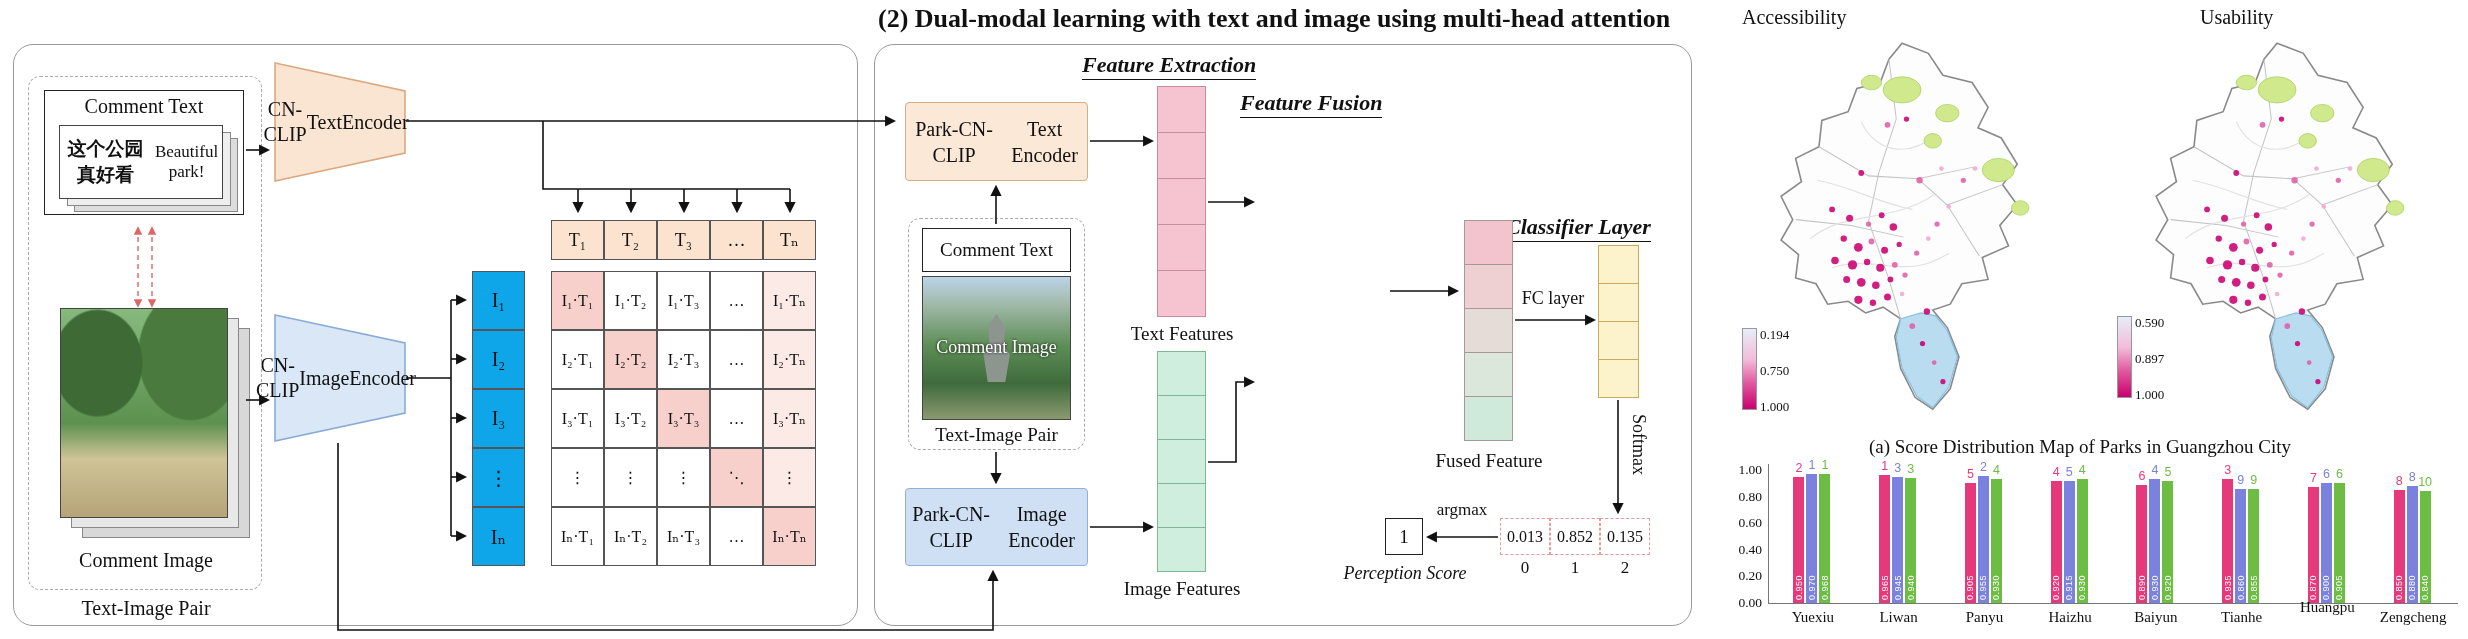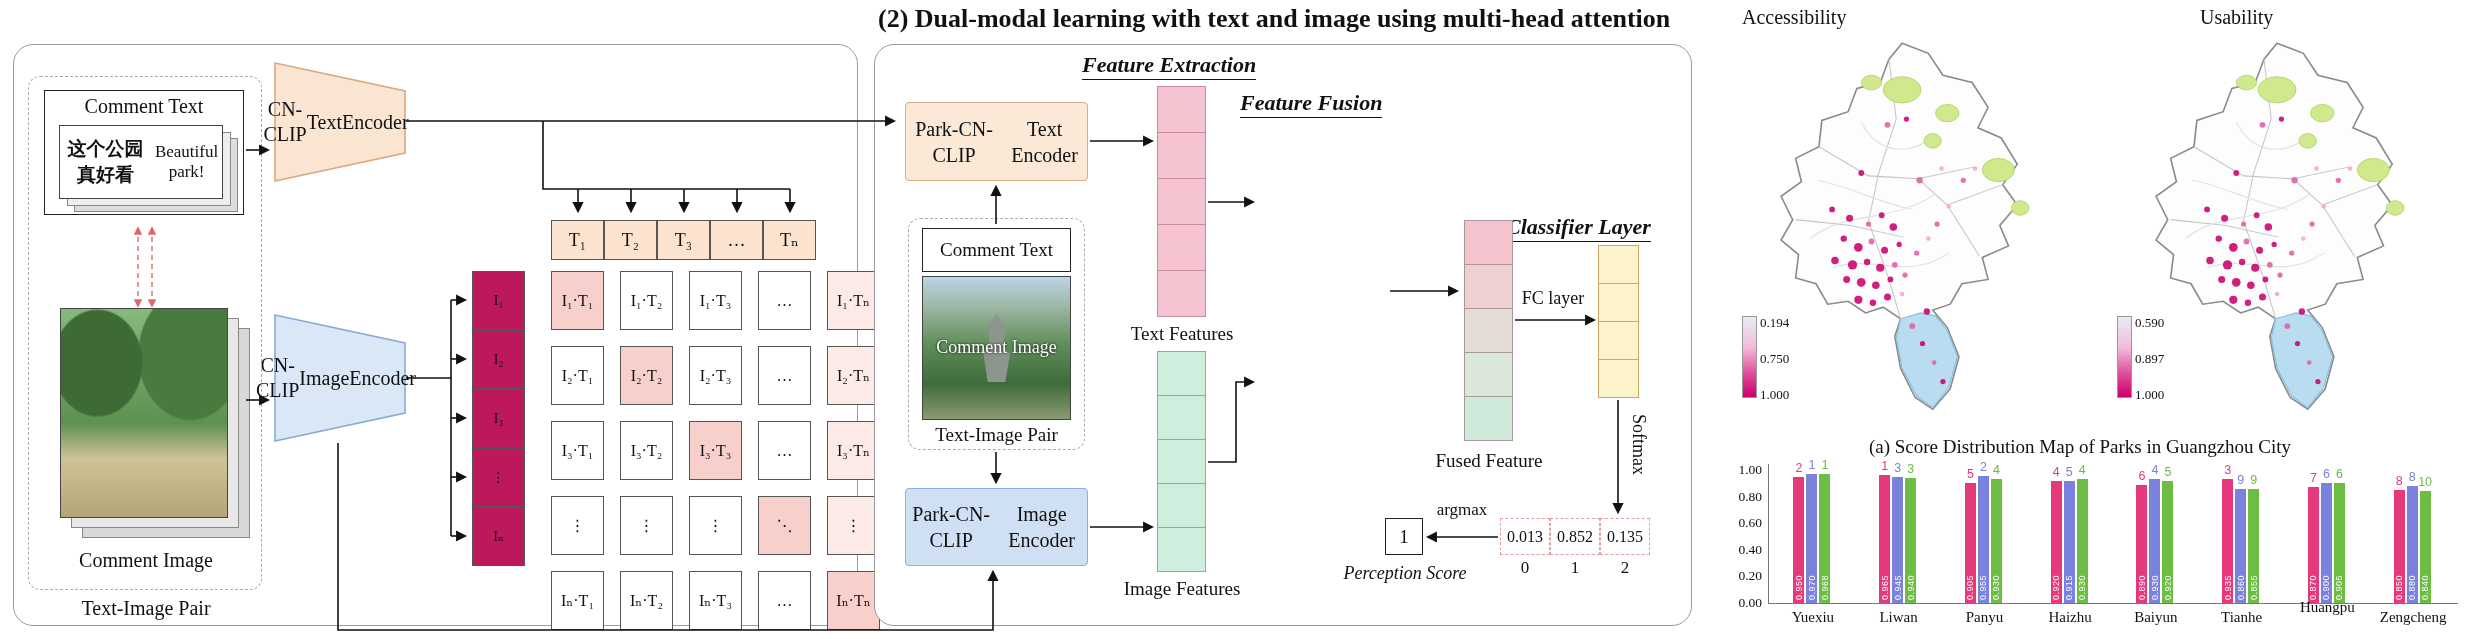--- a/index.html
+++ b/index.html
@@ -15,21 +15,21 @@
   .heading{font-weight:bold;font-style:italic;font-size:22px;border-bottom:1.6px solid #111;padding-bottom:1px;white-space:nowrap;}
   .enc-label{font-size:20px;line-height:1.25;text-align:center;}
   .mhead{display:grid;grid-template-columns:repeat(5,53px);}
   .mih{display:grid;grid-template-rows:repeat(5,59px);grid-template-columns:53px;}
   .mgrid{display:grid;grid-template-columns:repeat(5,53px);grid-template-rows:repeat(5,59px);}
   .mcell{border:0.8px solid #555;display:flex;align-items:center;justify-content:center;
          font-size:16px;background:#fff;}
   .mcell.diag{background:#f7d0cc;}
   .mcell.lastcol{background:#fceae7;}
   .mcell.thead{background:#fbe3cf;height:38px;font-size:18px;}
-  .mcell.ihead{background:#be185d;font-size:14px;}
+  .mcell.ihead{background:#0ea5e9;font-size:20px;}
   .fcol{display:flex;flex-direction:column;}
   .fcell{flex:1;border:1.1px solid;margin-top:-1px;}
   .fcell.tf{background:#f6c3d0;border-color:#c98ba0;}
   .fcell.imf{background:#cfeedd;border-color:#7fb795;}
   .fcell.fc{background:#fcf2cb;border-color:#cdab5e;}
   .probbox{border:1.4px dashed #e49c9c;background:#fff;font-size:16px;}
   .legend-bar{width:13px;height:80px;border:0.8px solid #999;
       background:linear-gradient(180deg,#e6edf8 0%,#f3bcd9 38%,#e0579e 68%,#c9006e 100%);}
   .legend-lbl{font-size:13px;line-height:1;}
   .vtext{writing-mode:vertical-rl;}
@@ -98,21 +98,21 @@
       <div class="mcell thead">…</div>
       <div class="mcell thead">Tₙ</div>
     </div>
   <div id="mx-iheads" class="abs mih" style="left:472px;top:271px;">
       <div class="mcell ihead">I₁</div>
       <div class="mcell ihead">I₂</div>
       <div class="mcell ihead">I₃</div>
       <div class="mcell ihead">⋮</div>
       <div class="mcell ihead">Iₙ</div>
     </div>
-  <div id="mx-grid" class="abs mgrid" style="left:551px;top:271px;gap:16px;">
+  <div id="mx-grid" class="abs mgrid" style="left:551px;top:271px;">
       <div class="mcell diag">I₁·T₁</div>
       <div class="mcell">I₁·T₂</div>
       <div class="mcell">I₁·T₃</div>
       <div class="mcell">…</div>
       <div class="mcell lastcol">I₁·Tₙ</div>
       <div class="mcell">I₂·T₁</div>
       <div class="mcell diag">I₂·T₂</div>
       <div class="mcell">I₂·T₃</div>
       <div class="mcell">…</div>
       <div class="mcell lastcol">I₂·Tₙ</div>
@@ -307,21 +307,21 @@
         <circle cx="160" cy="100" r="1.8" fill="#df5fa5" fill-opacity="0.88"></circle>
         <circle cx="168" cy="92" r="1.6" fill="#f2a8cf" fill-opacity="0.88"></circle>
         <circle cx="135" cy="190" r="2.2" fill="#c9006e" fill-opacity="0.88"></circle>
         <circle cx="125" cy="200" r="2" fill="#df5fa5" fill-opacity="0.88"></circle>
         <circle cx="132" cy="212" r="1.8" fill="#c9006e" fill-opacity="0.88"></circle>
         <circle cx="140" cy="225" r="1.6" fill="#df5fa5" fill-opacity="0.88"></circle>
         <circle cx="146" cy="238" r="1.8" fill="#c9006e" fill-opacity="0.88"></circle>
       </g>
   </svg>
 
-  <div class="abs" style="left:1742px;top:316px;">
+  <div class="abs" style="left:1742px;top:328px;">
     <div class="legend-bar"></div>
     <div class="abs legend-lbl" style="left:18px;top:0;">0.194</div>
     <div class="abs legend-lbl" style="left:18px;top:36px;">0.750</div>
     <div class="abs legend-lbl" style="left:18px;top:72px;">1.000</div>
   </div>
   <div class="abs" style="left:2117px;top:316px;">
     <div class="legend-bar"></div>
     <div class="abs legend-lbl" style="left:18px;top:0;">0.590</div>
     <div class="abs legend-lbl" style="left:18px;top:36px;">0.897</div>
     <div class="abs legend-lbl" style="left:18px;top:72px;">1.000</div>

